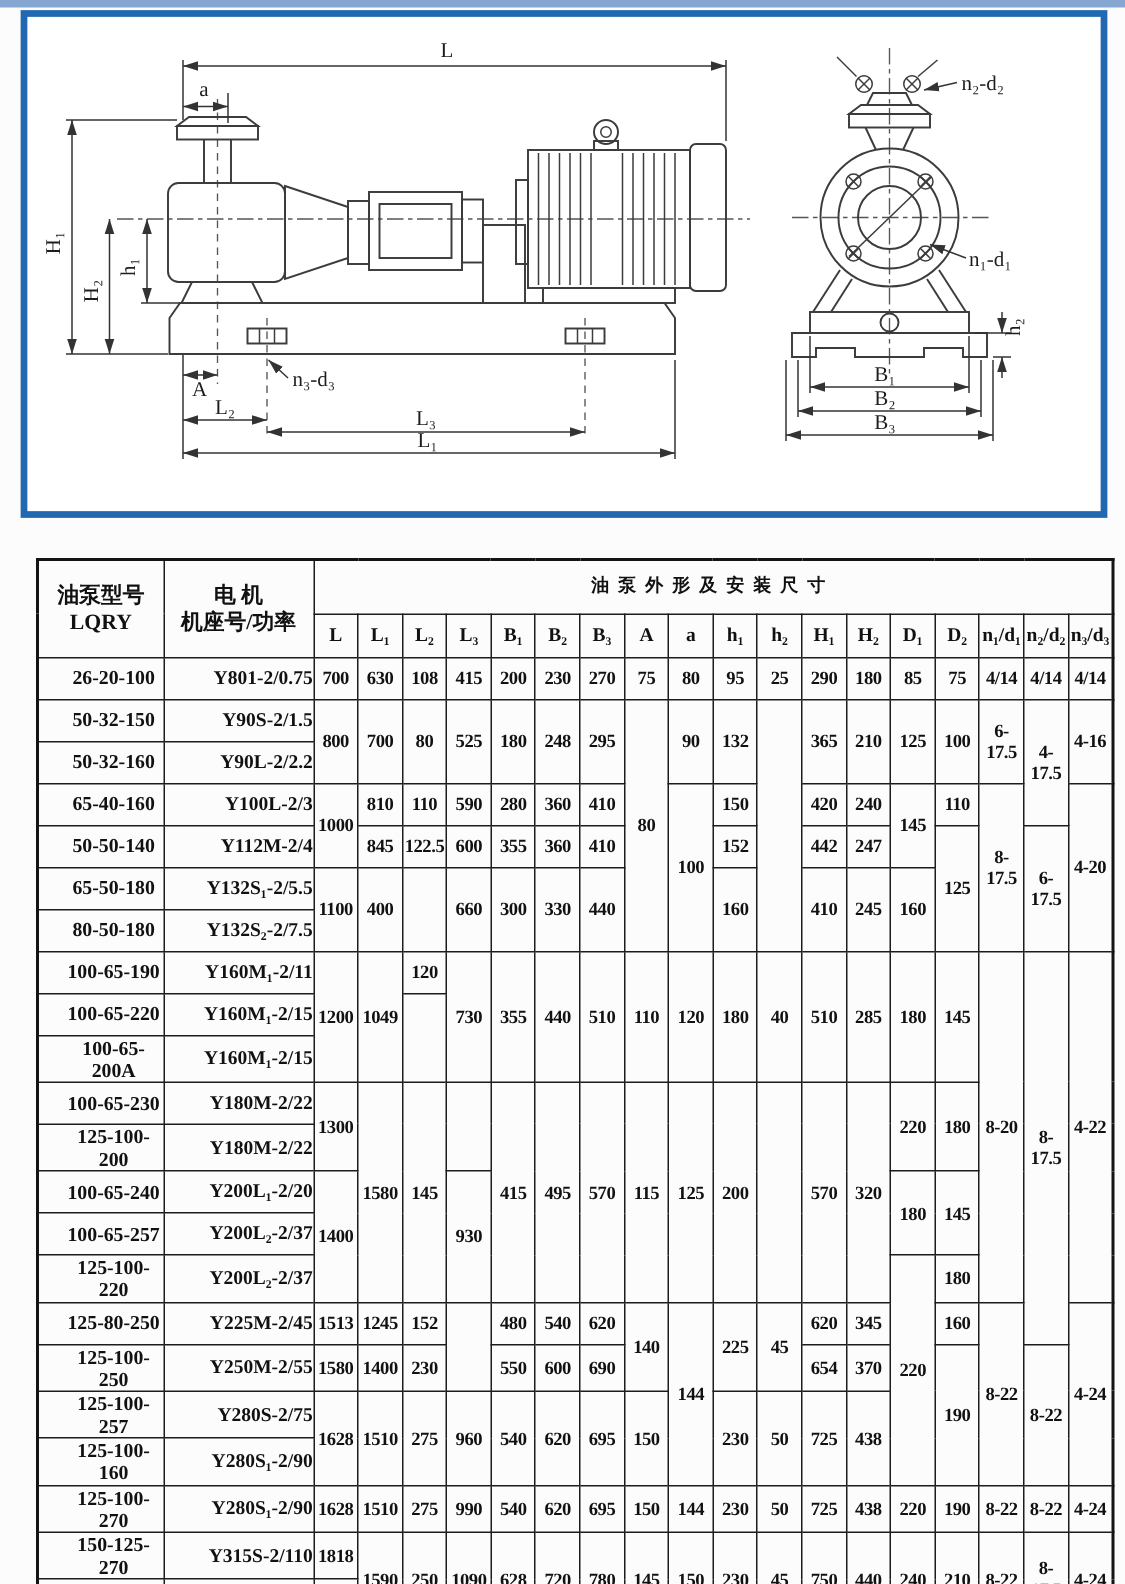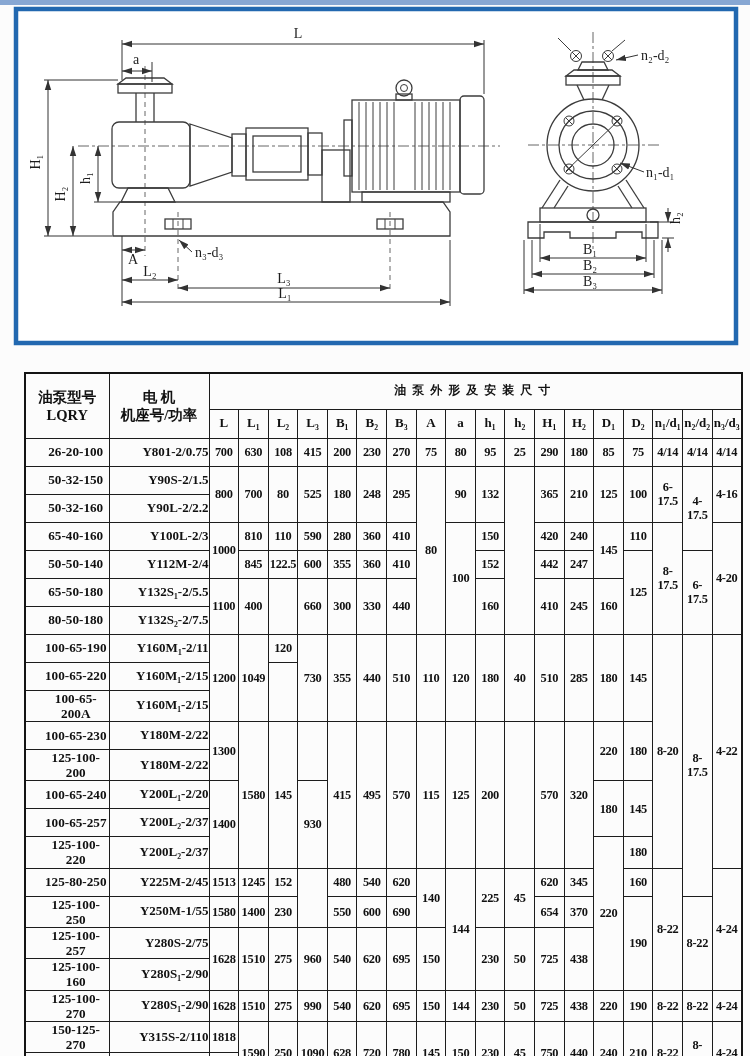--- a/index.html
+++ b/index.html
@@ -454,21 +454,21 @@
             <td rowspan="2">225</td>
             <td rowspan="2">45</td>
             <td>620</td>
             <td>345</td>
             <td>160</td>
             <td rowspan="4">8-22</td>
             <td rowspan="4">4-24</td>
           </tr>
           <tr>
             <td class="model">125-100-250</td>
-            <td class="motor">Y250M-1/55</td>
+            <td class="motor">Y250M-2/55</td>
             <td>1580</td>
             <td>1400</td>
             <td>230</td>
             <td>550</td>
             <td>600</td>
             <td>690</td>
             <td>654</td>
             <td>370</td>
             <td rowspan="3">190</td>
             <td rowspan="3">8-22</td>

